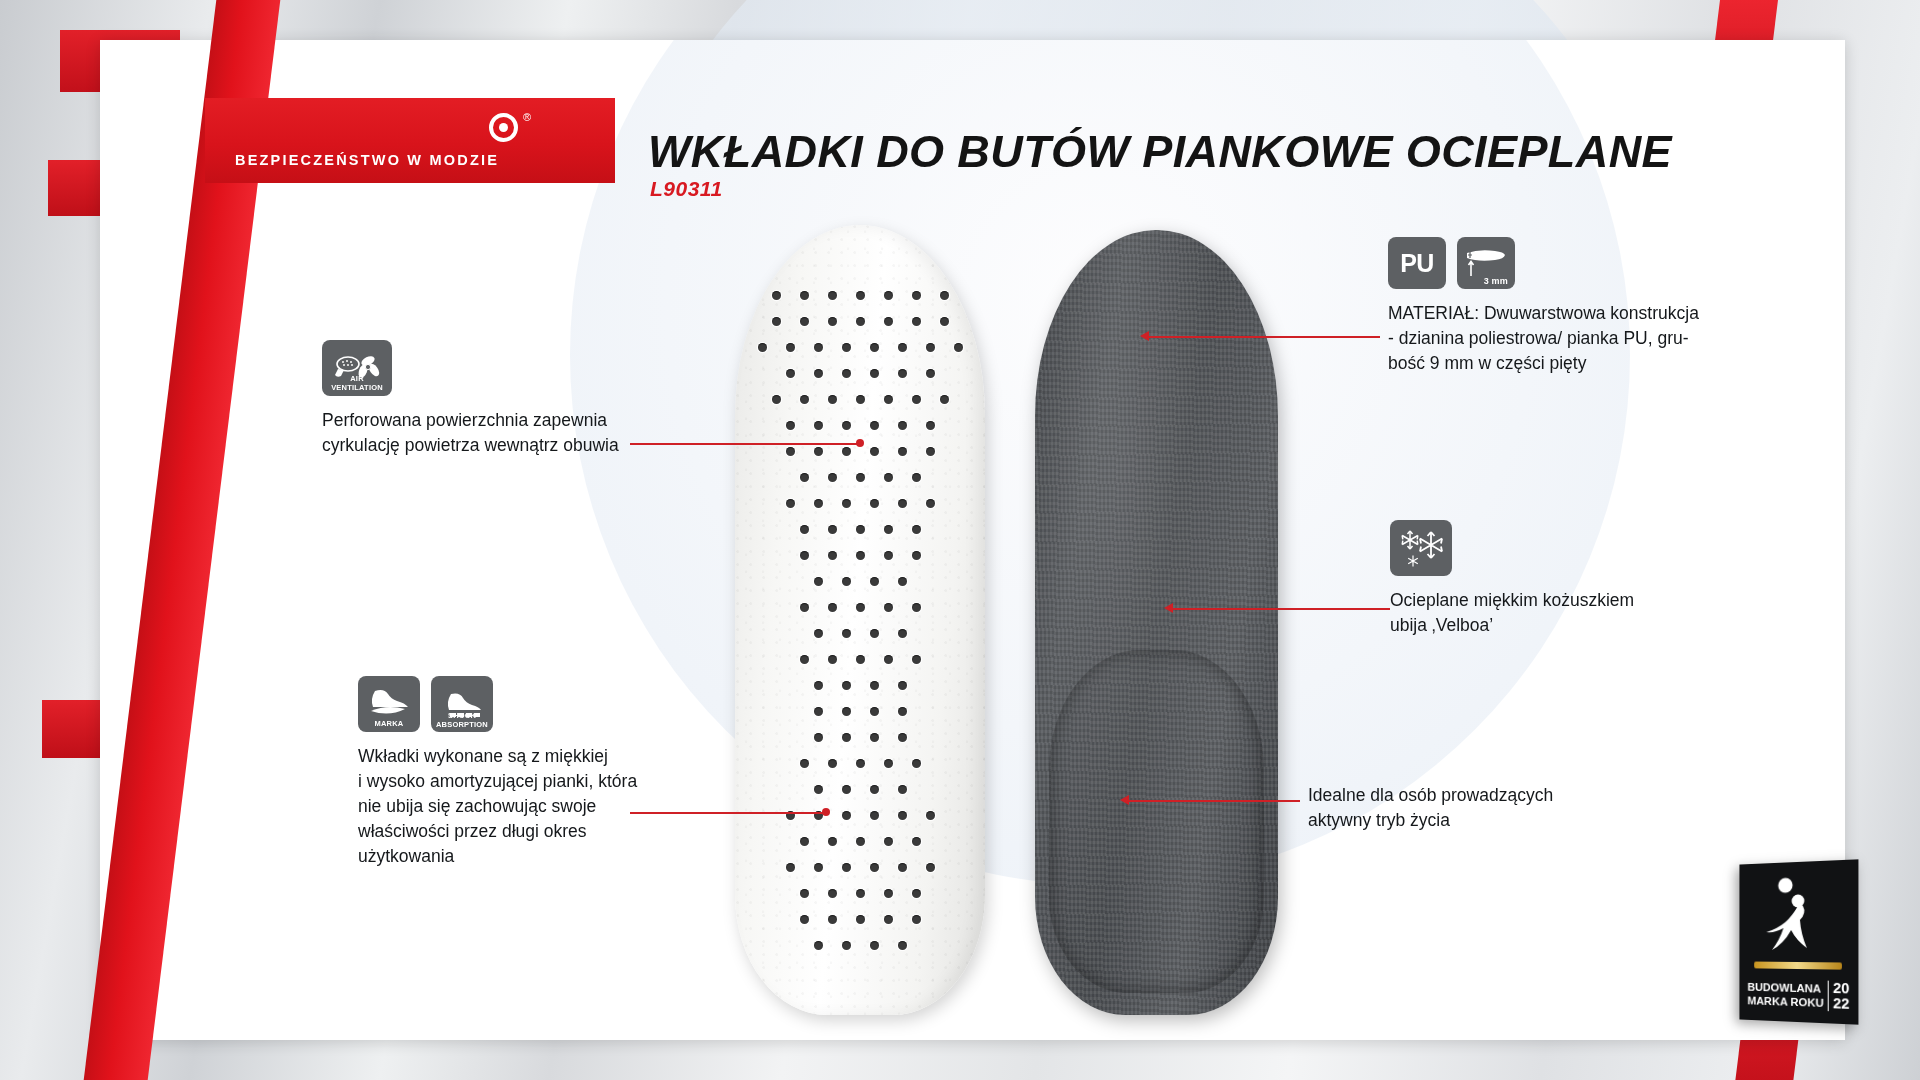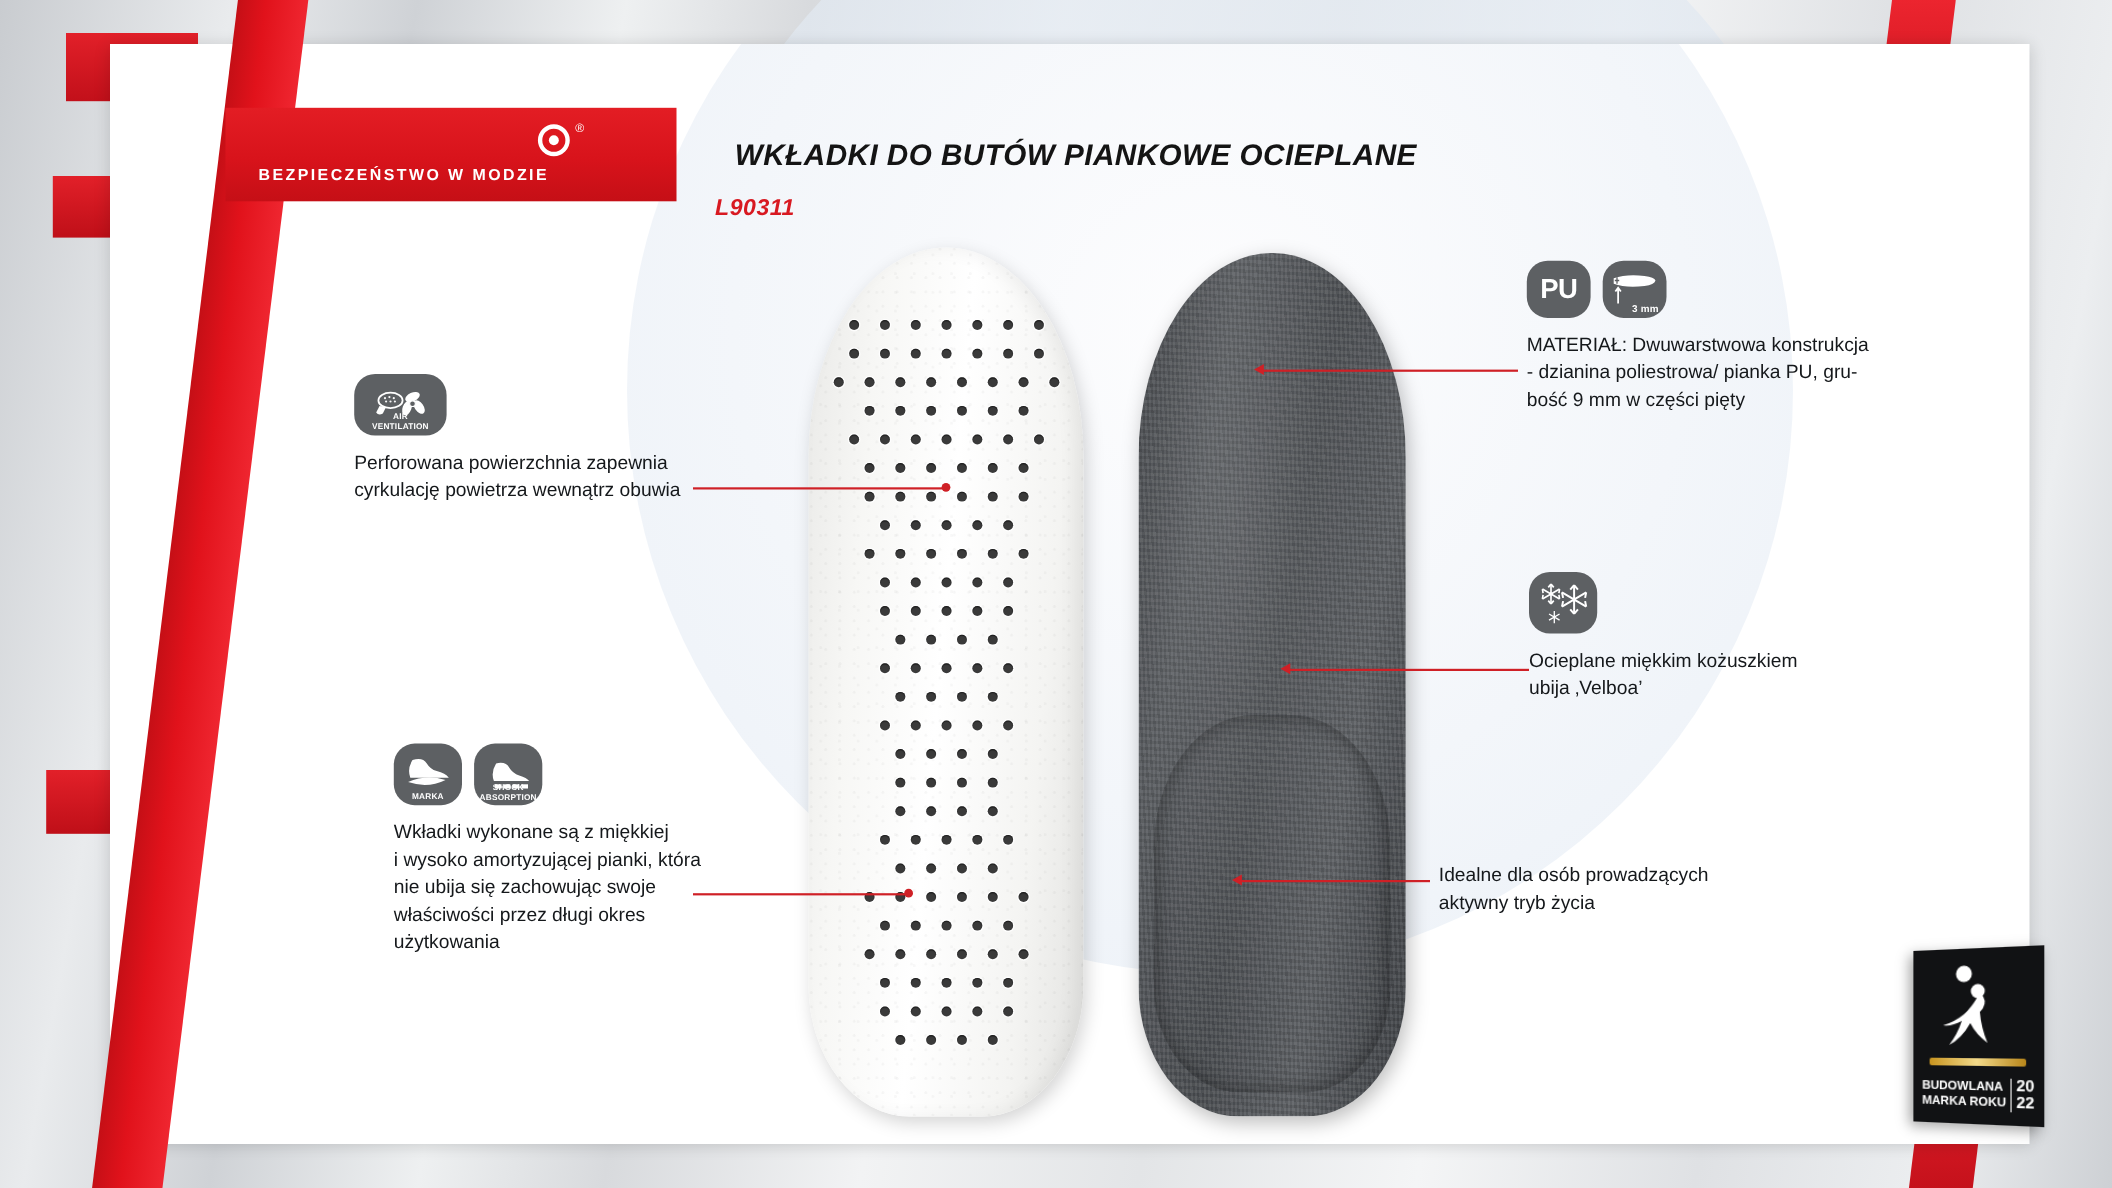--- a/index.html
+++ b/index.html
@@ -77,22 +77,22 @@
   }
   .logo-reg { position: absolute; left: 318px; top: 13px; color: #fff; font-size: 11px; }
   .logo-tagline {
     position: absolute; left: 30px; top: 54px;
     color: #fff; font-size: 14.5px; font-weight: bold;
     letter-spacing: 2.2px; white-space: nowrap;
   }
 
   
   .title {
-    position: absolute; left: 668px; top: 126px;
-    font-size: 27px; font-weight: bold; font-style: italic;
+    position: absolute; left: 648px; top: 126px;
+    font-size: 45px; font-weight: bold; font-style: italic;
     color: #141414; letter-spacing: .4px; white-space: nowrap; z-index: 6;
   }
   .subtitle {
     position: absolute; left: 650px; top: 177px;
     font-size: 21px; font-weight: bold; font-style: italic;
     color: #d81921; letter-spacing: .5px; z-index: 6;
   }
 
   
   .insole { position: absolute; z-index: 3; }
@@ -131,21 +131,21 @@
     box-shadow: inset 0 0 18px rgba(0,0,0,.4);
     border: 1px solid rgba(0,0,0,.18);
   }
   .insole-gray::after {
     content: ""; position: absolute; inset: 0; border-radius: inherit;
     background: radial-gradient(ellipse at 35% 30%, rgba(255,255,255,.10), transparent 62%);
   }
 
   
   .icon-box {
-    background: #5d6063; border-radius: 19px;
+    background: #5d6063; border-radius: 8px;
     display: inline-flex; flex-direction: column;
     align-items: center; justify-content: center;
     color: #fff; position: relative;
   }
   .icon-cap {
     font-size: 7.5px; font-weight: bold; line-height: 8.5px;
     text-align: center; letter-spacing: .2px;
   }
 
   
@@ -371,21 +371,21 @@
 <div class="arrow" style="left:1140px; top:331px; border-right:9px solid #cf2026;"></div>
 
 <div class="lead" style="left:1172px; top:608px; width:218px;"></div>
 <div class="arrow" style="left:1164px; top:603px; border-right:9px solid #cf2026;"></div>
 
 <div class="lead" style="left:1128px; top:800px; width:172px;"></div>
 <div class="arrow" style="left:1120px; top:795px; border-right:9px solid #cf2026;"></div>
 
 <div class="callout" style="left:322px; top:340px;">
   <div class="icon-row">
-    <div class="icon-box" style="width:84px;height:56px;">
+    <div class="icon-box" style="width:70px;height:56px;">
       <svg width="46" height="26" viewBox="0 0 46 26">
         <ellipse cx="14" cy="9" rx="11" ry="7" fill="none" stroke="#fff" stroke-width="1.6"></ellipse>
         <g fill="#fff" opacity=".95">
           <circle cx="9" cy="7" r="1"></circle>
             <circle cx="13" cy="6" r="1"></circle>
             <circle cx="17" cy="7" r="1"></circle>
           <circle cx="10" cy="10" r="1"></circle>
             <circle cx="14" cy="10" r="1"></circle>
             <circle cx="18" cy="10" r="1"></circle>
         </g>

